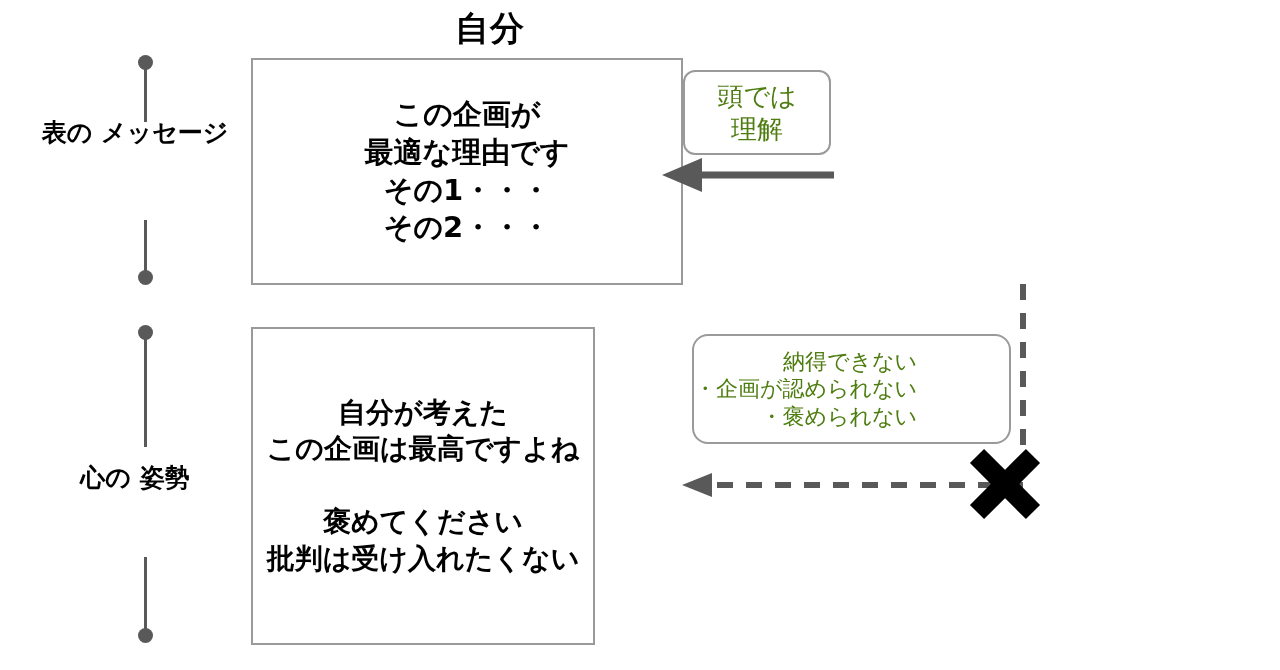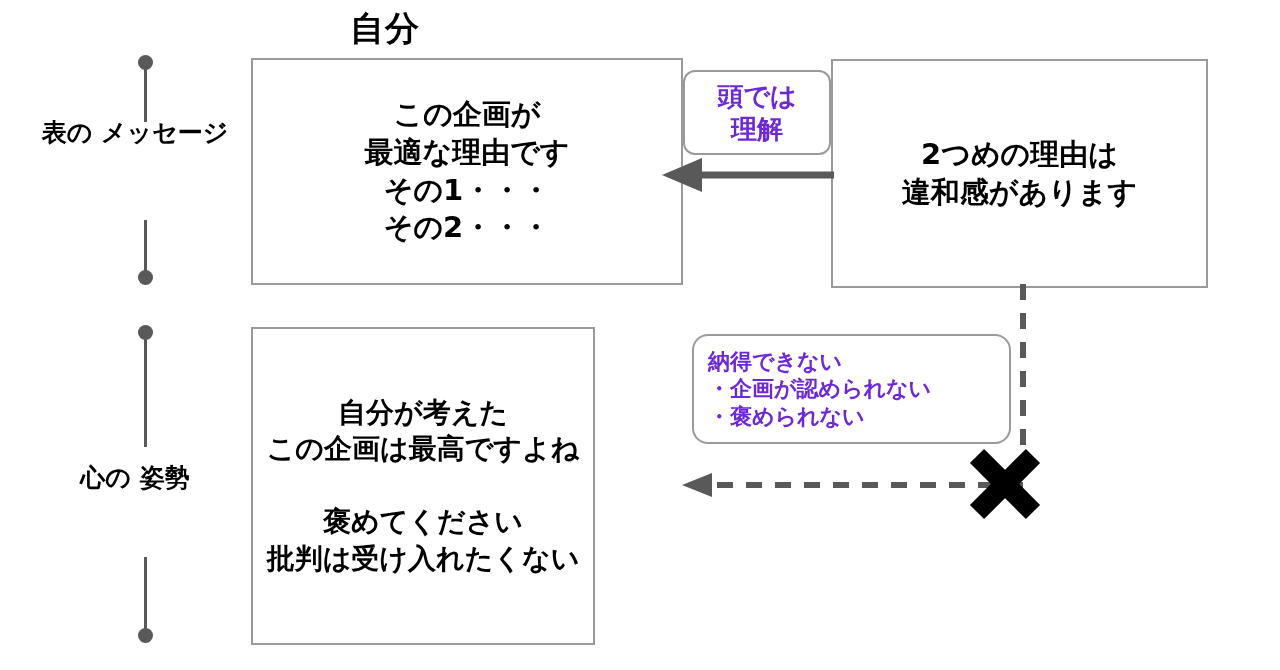--- a/index.html
+++ b/index.html
@@ -18,20 +18,21 @@
     background: #ffffff;
     overflow: hidden;
   }
 
   
   .col-header {
     position: absolute;
     font-size: 34px;
     font-weight: bold;
     color: #000;
+    text-align: center;
     letter-spacing: 1px;
     white-space: nowrap;
   }
   #header-self  { left: 350px; top: 6px; width: 280px; }
   #header-other { left: 900px; top: 6px; width: 280px; }
 
   
   .brace { position: absolute; width: 40px; }
   .brace .dot {
     position: absolute;
@@ -96,44 +97,43 @@
     position: absolute;
     border: 2px solid #9a9a9a;
     border-radius: 14px;
     background: #ffffff;
     box-sizing: border-box;
     display: flex;
     align-items: center;
     justify-content: center;
   }
   .callout .callout-text {
-    font-weight: bold;
+    font-weight: normal;
     line-height: 1.25;
     white-space: pre-line;
-    color: #6d28d9;
+    color: #4d7c0f;
   }
 
   #callout-understand {
     left: 683px; top: 70px; width: 148px; height: 85px;
     border-radius: 12px;
   }
   #callout-understand .callout-text {
     font-size: 26px;
     text-align: center;
   }
 
   #callout-dissatisfied {
     left: 692px; top: 334px; width: 319px; height: 110px;
     border-radius: 16px;
     justify-content: flex-start;
   }
   #callout-dissatisfied .callout-text {
     font-size: 22px;
-    text-align: left;
-    padding-left: 14px;
+    text-align: right;
   }
 
   
   #arrow-solid {
     position: absolute;
     left: 660px;
     top: 158px;
     width: 175px;
     height: 34px;
   }
@@ -184,24 +184,20 @@
   <div class="axis-label" id="label-heart">心の
 姿勢</div>
 
   <div class="box" id="box-self-top">
     <div class="box-text">この企画が
 最適な理由です
 その1・・・
 その2・・・</div>
   </div>
 
-  <div class="box" id="box-other-top">
-    <div class="box-text">2つめの理由は
-違和感があります</div>
-  </div>
 
   <div class="box" id="box-self-bottom">
     <div class="box-text">自分が考えた
 この企画は最高ですよね
 
 褒めてください
 批判は受け入れたくない</div>
   </div>
 
   <div id="arrow-solid">

